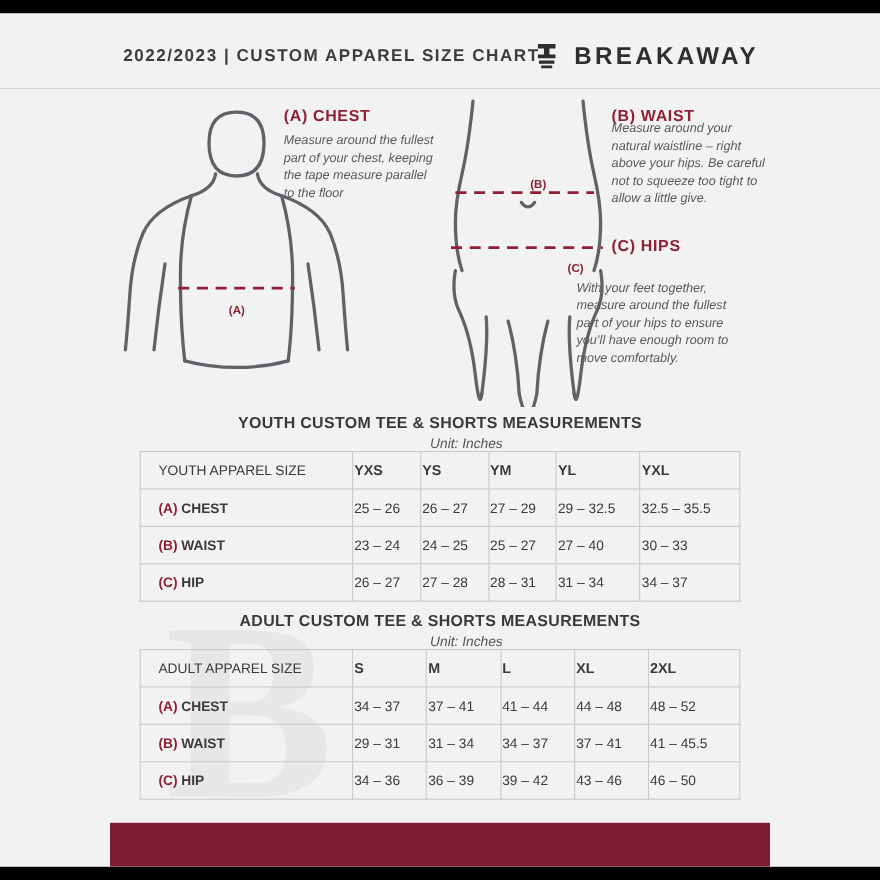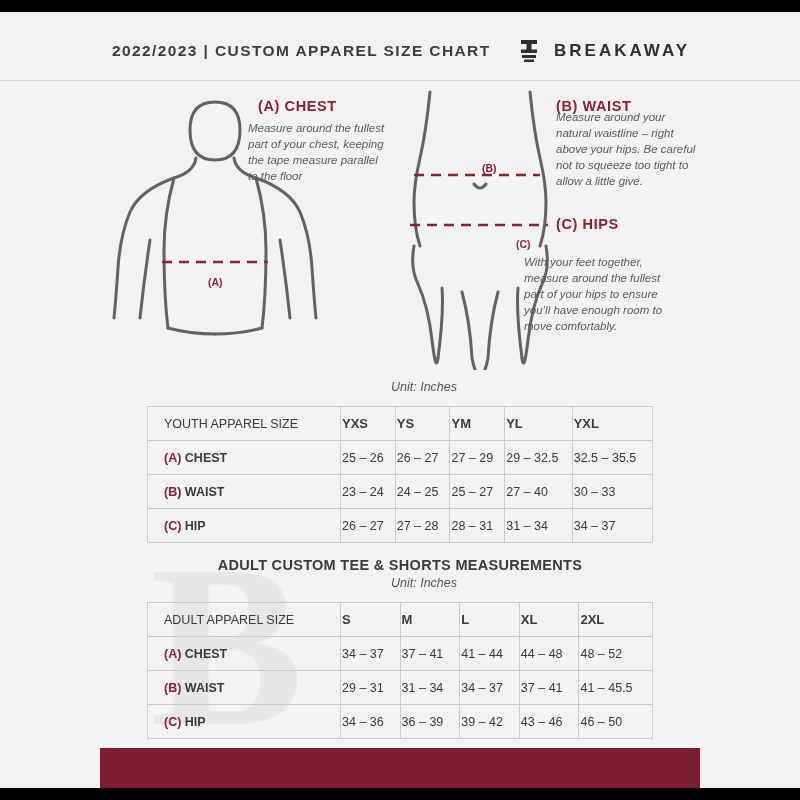--- a/index.html
+++ b/index.html
@@ -61,21 +61,21 @@
     display: flex;
     align-items: center;
     gap: 12px;
   }
   .brand-mark {
     width: 26px;
     height: 26px;
     position: relative;
   }
   .brand-name {
-    font-size: 17px;
+    font-size: 22px;
     font-weight: bold;
     letter-spacing: 3px;
     color: #2e2e2e;
   }
   
   .illus {
     position: absolute;
     left: 0;
     top: 68px;
     width: 800px;
@@ -113,22 +113,22 @@
   .table-unit {
     text-align: center;
     font-size: 12.5px;
     font-style: italic;
     color: #555;
     margin-top: 3px;
     padding-left: 48px;
   }
   table.size {
     border-collapse: collapse;
-    width: 506px;
-    margin: 12px auto 0 auto;
+    width: 546px;
+    margin: 0 auto 0 auto;
     background: transparent;
   }
   table.size td, table.size th {
     border: 1px solid #c9c9c9;
     height: 31px;
     font-size: 12.5px;
     color: #3a3a3a;
     text-align: left;
     font-weight: normal;
   }
@@ -227,32 +227,33 @@
 
         <line x1="410" y1="145" x2="548" y2="145" stroke="#8e1f34" stroke-width="2.5" stroke-dasharray="10 7"></line>
       </svg>
 
       <div class="dash-label" style="left:208px; top:196px;">(A)</div>
       <div class="dash-label" style="left:482px; top:82px;">(B)</div>
       <div class="dash-label" style="left:516px; top:158px;">(C)</div>
 
       
       <div class="callout-title" style="left:258px; top:18px;">(A) CHEST</div>
-      <div class="callout-body" style="left:248px; top:40px; width:140px;">Measure around the fullest part of your chest, keeping the tape measure parallel to the floor</div>
+      <div class="callout-body" style="left:258px; top:40px; width:140px;">Measure around the fullest part of your chest, keeping the tape measure parallel to the floor</div>
 
       
       <div class="callout-title" style="left:556px; top:18px;">(B) WAIST</div>
       <div class="callout-body" style="left:556px; top:29px; width:140px;">Measure around your natural waistline – right above your hips. Be careful not to squeeze too tight to allow a little give.</div>
 
       
       <div class="callout-title" style="left:556px; top:136px;">(C) HIPS</div>
       <div class="callout-body" style="left:524px; top:174px; width:140px;">With your feet together, measure around the fullest part of your hips to ensure you’ll have enough room to move comfortably.</div>
     </div>
 
     <div class="block1">
+      <div class="table-title">YOUTH CUSTOM TEE &amp; SHORTS MEASUREMENTS</div>
       <div class="table-unit">Unit: Inches</div>
       <table class="size">
         <thead>
           <tr>
             <th class="colhead-first">YOUTH APPAREL SIZE</th>
             <th>YXS</th>
             <th>YS</th>
             <th>YM</th>
             <th>YL</th>
             <th>YXL</th>

